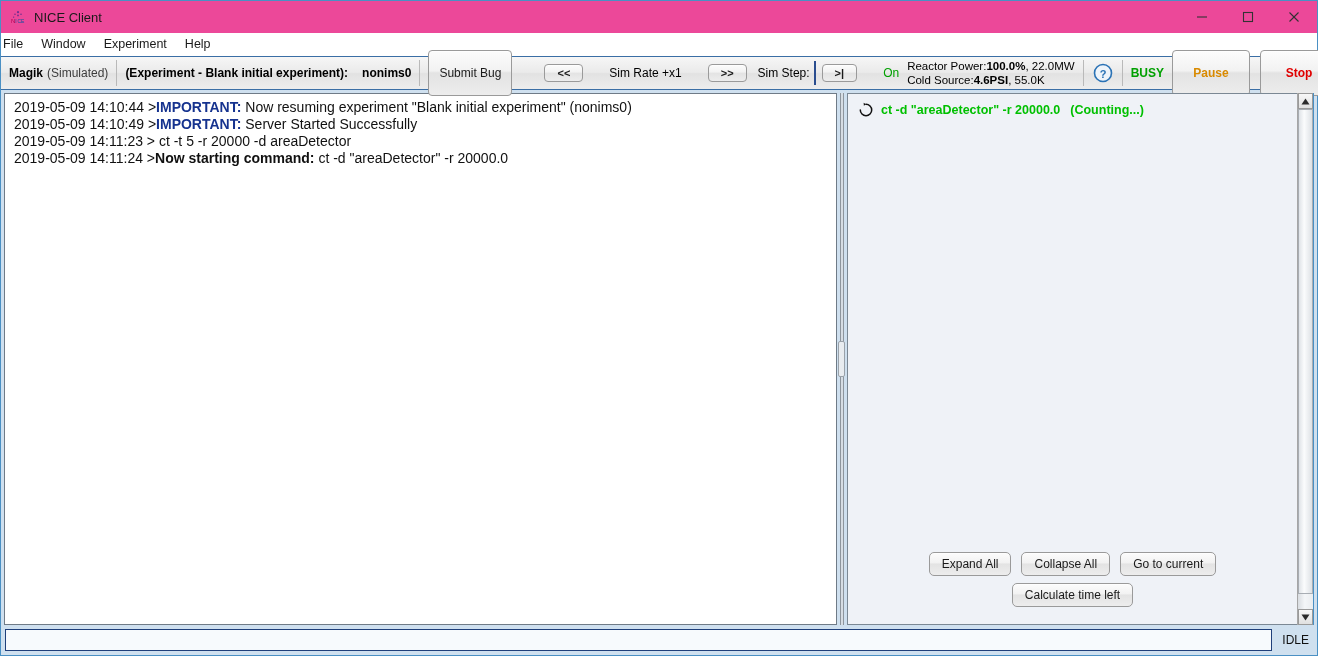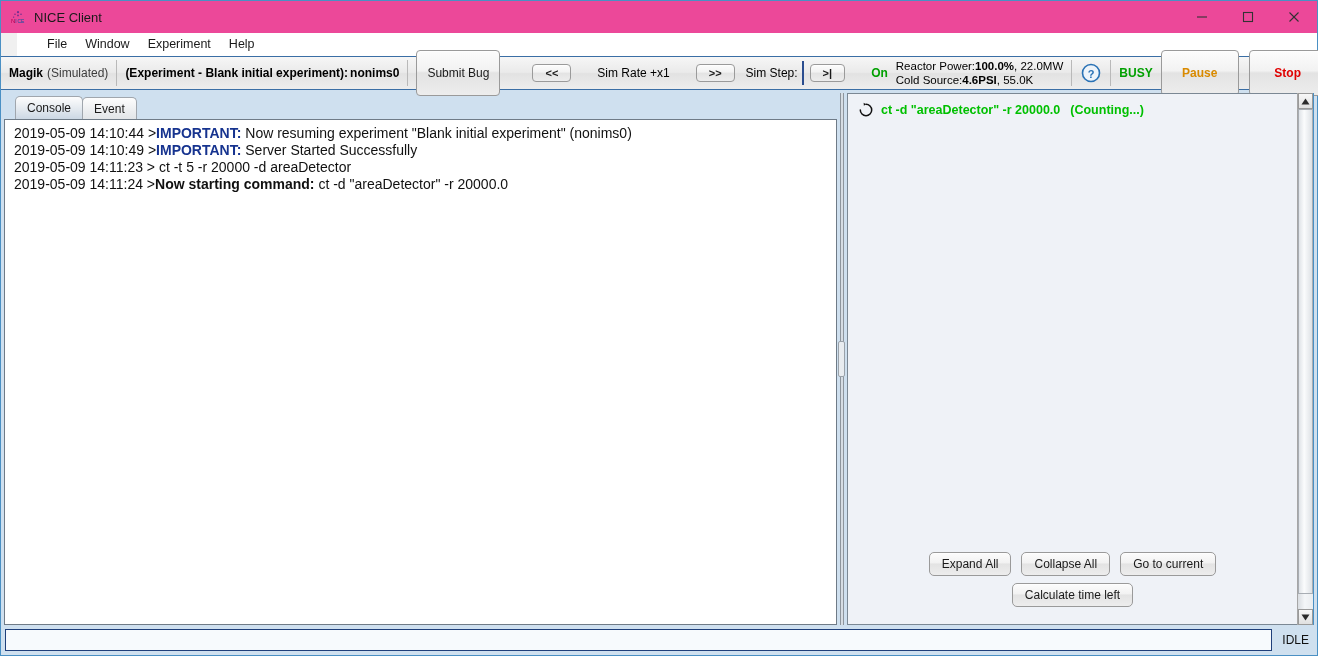--- a/index.html
+++ b/index.html
@@ -59,24 +59,23 @@
     color: #333;
     cursor: default;
   }
   .win-btn svg { display:block; }
   
   .menubar {
     height: 22px;
     background: #ffffff;
     display: flex;
     align-items: center;
-    padding-left: 28px;
+    padding-left: 0;
     flex: 0 0 auto;
     border-bottom: 1px solid #ffffff;
-    margin-left: 16px;
   }
   .menu-item {
     font-size: 12.5px;
     color: #1a1a1a;
     margin-right: 14px;
     padding: 1px 2px;
     cursor: default;
   }
   
   .toolbar {
@@ -127,21 +126,21 @@
     margin: 0 6px 0 4px;
   }
   .status-block {
     line-height: 14px;
     font-size: 11.5px;
     white-space: nowrap;
     text-align: left;
   }
   .on-label {
     color: #00a000;
-    font-weight: bold;
+    font-weight: normal;
     font-size: 12px;
     margin-right: 8px;
   }
   .busy-label {
     color: #00a000;
     font-weight: bold;
     font-size: 12px;
     margin-right: 8px;
   }
   .help-icon {
@@ -393,21 +392,21 @@
     <span class="menu-item">Experiment</span>
     <span class="menu-item">Help</span>
   </div>
 
   <div class="toolbar">
     <span class="tb-label" style="margin-left:4px;">
       <span class="bold">Magik</span><span class="gray" style="margin-left:4px;">(Simulated)</span>
     </span>
     <span class="tb-sep"></span>
     <span class="tb-label bold">
-      <span>(Experiment - Blank initial experiment):</span><span style="margin-left:2px;">nonims0</span>
+      <span>(Experiment - Blank initial experiment):</span><span style="margin-left:14px;">nonims0</span>
     </span>
     <span class="tb-sep"></span>
     <button class="btn">Submit Bug</button>
     <span class="tb-sep" style="background:transparent;width:16px;"></span>
     <button class="btn small">&lt;&lt;</button>
     <span class="tb-label" style="margin:0 26px;">Sim Rate +x1</span>
     <button class="btn small">&gt;&gt;</button>
     <span class="tb-label" style="margin-left:11px;">Sim Step:</span>
     <div class="simstep-input"></div>
     <button class="btn small">&gt;|</button>
@@ -432,24 +431,20 @@
     <span class="spacer"></span>
     <span class="busy-label">BUSY</span>
     <button class="btn orange" style="min-width:78px;">Pause</button>
     <span style="width:10px;flex:0 0 auto;"></span>
     <button class="btn red" style="min-width:78px;margin-right:4px;">Stop</button>
   </div>
 
   <div class="main">
 
     <div class="left-pane">
-      <div class="tabstrip">
-        <div class="tab active">Console</div>
-        <div class="tab">Event</div>
-      </div>
       <div class="console-box">
         <div class="log-line"><span>2019-05-09 14:10:44 &gt;</span><span class="log-imp">IMPORTANT:</span><span> Now resuming experiment "Blank initial experiment" (nonims0)</span></div>
         <div class="log-line"><span>2019-05-09 14:10:49 &gt;</span><span class="log-imp">IMPORTANT:</span><span> Server Started Successfully</span></div>
         <div class="log-line"><span>2019-05-09 14:11:23 &gt;</span><span></span><span> ct -t 5 -r 20000 -d areaDetector</span></div>
         <div class="log-line"><span>2019-05-09 14:11:24 &gt;</span><span class="log-bold">Now starting command:</span><span> ct -d "areaDetector" -r 20000.0</span></div>
       </div>
     </div>
 
     <div class="splitter">
       <div class="bar"></div>

